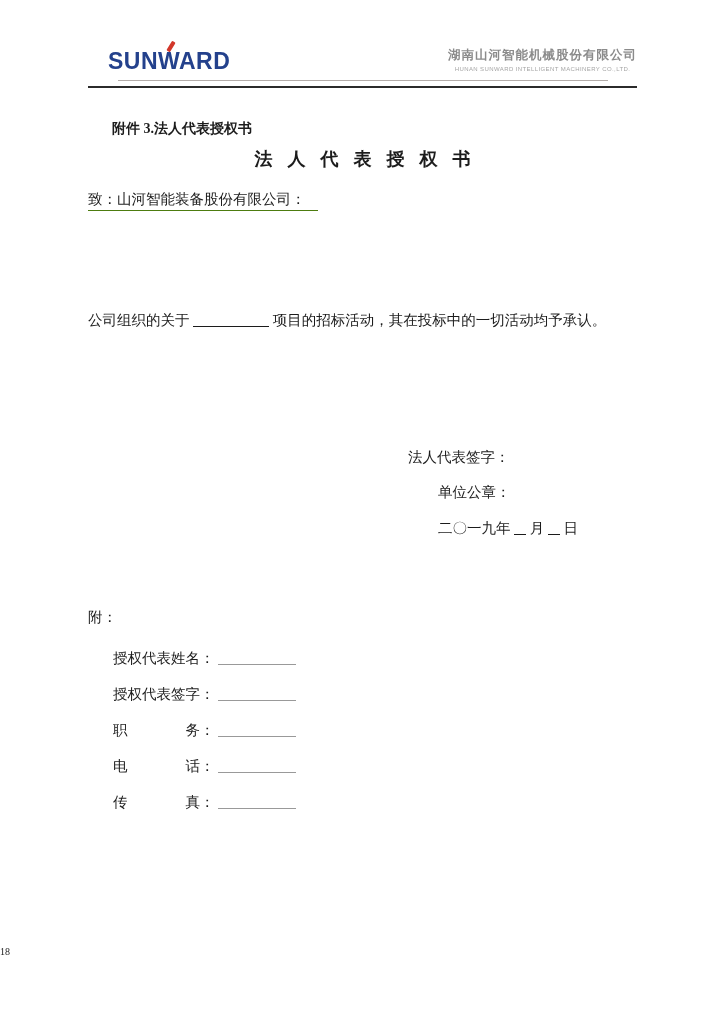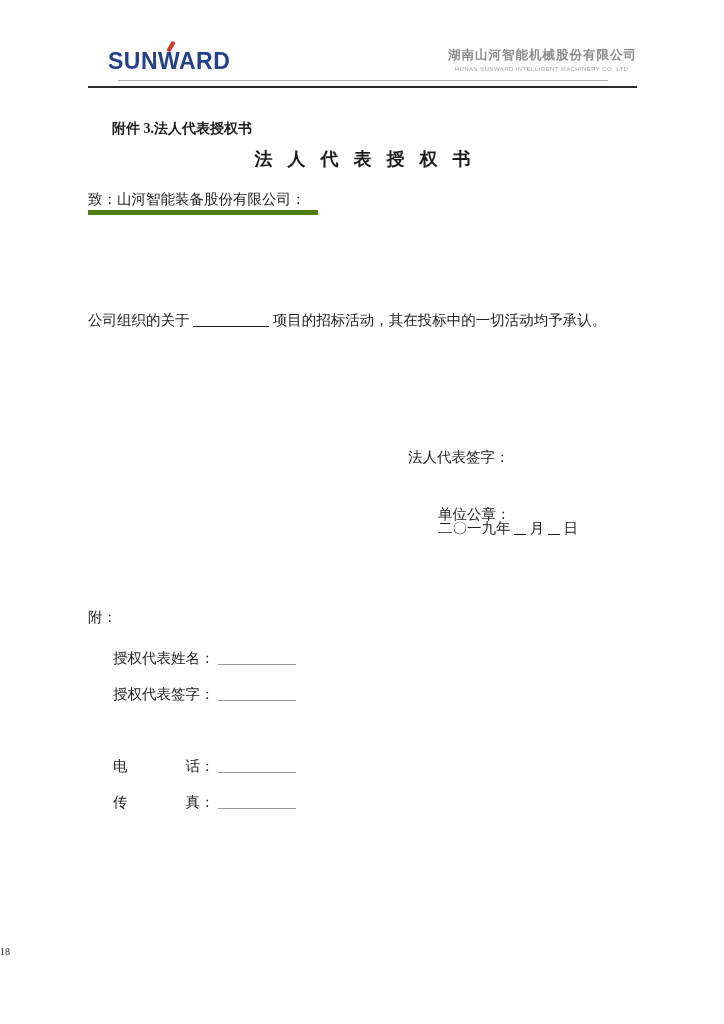--- a/index.html
+++ b/index.html
@@ -42,32 +42,32 @@
   .rule-thick{position:absolute;left:88px;top:86px;width:549px;height:2px;background:#2b2b2b;}
   
   .attach-heading{position:absolute;left:88px;top:120px;font-size:14px;font-weight:bold;margin-left:24px;}
   .doc-title{
     position:absolute;left:88px;top:147px;width:549px;
     text-align:center;font-size:18px;font-weight:bold;
     letter-spacing:15px;text-indent:15px;white-space:nowrap;
   }
   .line{position:absolute;font-size:14.5px;white-space:nowrap;line-height:20px;}
   .salutation{left:88px;top:189px;}
-  .underlined{border-bottom:5px solid #4d7c0f;padding-right:12px;padding-bottom:1px;display:inline-block;}
+  .underlined{border-bottom:1px solid #4d7c0f;padding-right:12px;padding-bottom:1px;display:inline-block;}
   .p1{left:88px;top:231px;padding-left:26px;}
   .p2{left:88px;top:271px;}
   .p3{left:88px;top:310px;}
   .blank{display:inline-block;border-bottom:1px solid #1c1c1c;height:13px;vertical-align:-2px;}
   .b120{width:120px}.b62{width:62px}.b55{width:55px}.b64{width:64px}.b76{width:76px}
   .b78{width:78px}.b12{width:12px}
   .blank-gray{border-bottom-color:#999;}
   .gap-left{margin-left:10px;}
   
   .sig-line1{left:408px;top:447px;}
-  .sig-line2{left:438px;top:504px;}
+  .sig-line2{left:438px;top:482px;}
   .sig-date{left:438px;top:518px;}
   
   .appendix-label{left:88px;top:607px;}
   .attach-row{position:absolute;left:113px;font-size:14.5px;white-space:nowrap;margin-top:20px;}
   .row0{top:629px}.row1{top:665px}.row2{top:701px}.row3{top:737px}.row4{top:773px}
   
   .page-number{
     position:absolute;left:0;top:946px;width:100%;
     font-size:10px;color:#222;
     font-family:"Liberation Serif","DejaVu Serif",serif;
@@ -117,20 +117,24 @@
   <div class="line appendix-label">附：</div>
 
   <div class="attach-row row0">
     <span>授权代表姓名：</span>
     <span class="blank blank-gray b78"></span>
   </div>
   <div class="attach-row row1">
     <span>授权代表签字：</span>
     <span class="blank blank-gray b78"></span>
   </div>
+  <div class="attach-row row2">
+    <span>职　　　　务：</span>
+    <span class="blank blank-gray b78"></span>
+  </div>
   <div class="attach-row row3">
     <span>电　　　　话：</span>
     <span class="blank blank-gray b78"></span>
   </div>
   <div class="attach-row row4">
     <span>传　　　　真：</span>
     <span class="blank blank-gray b78"></span>
   </div>
 
   <div class="page-number">18</div>

